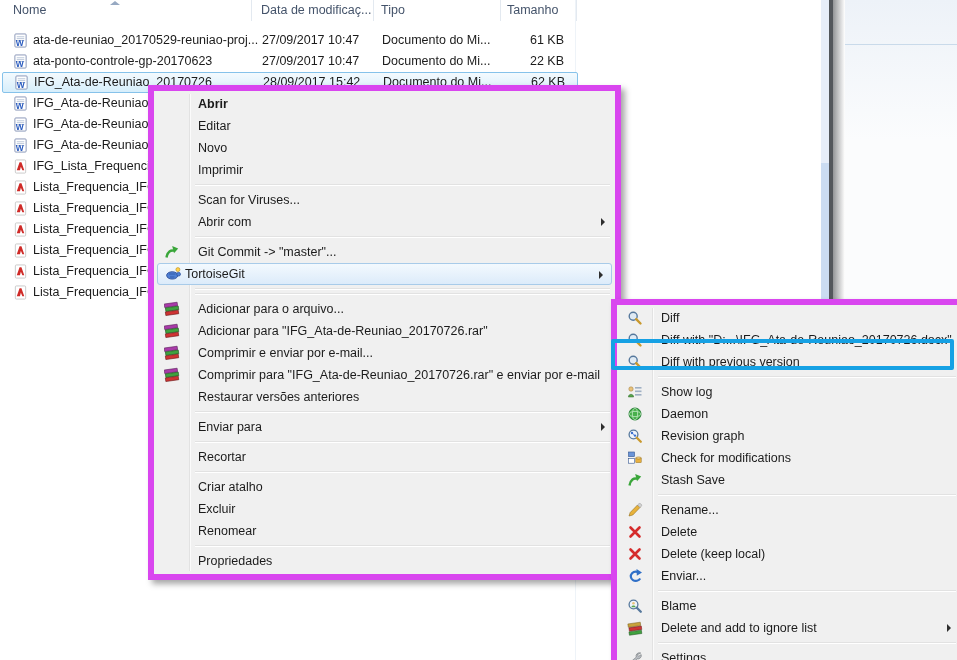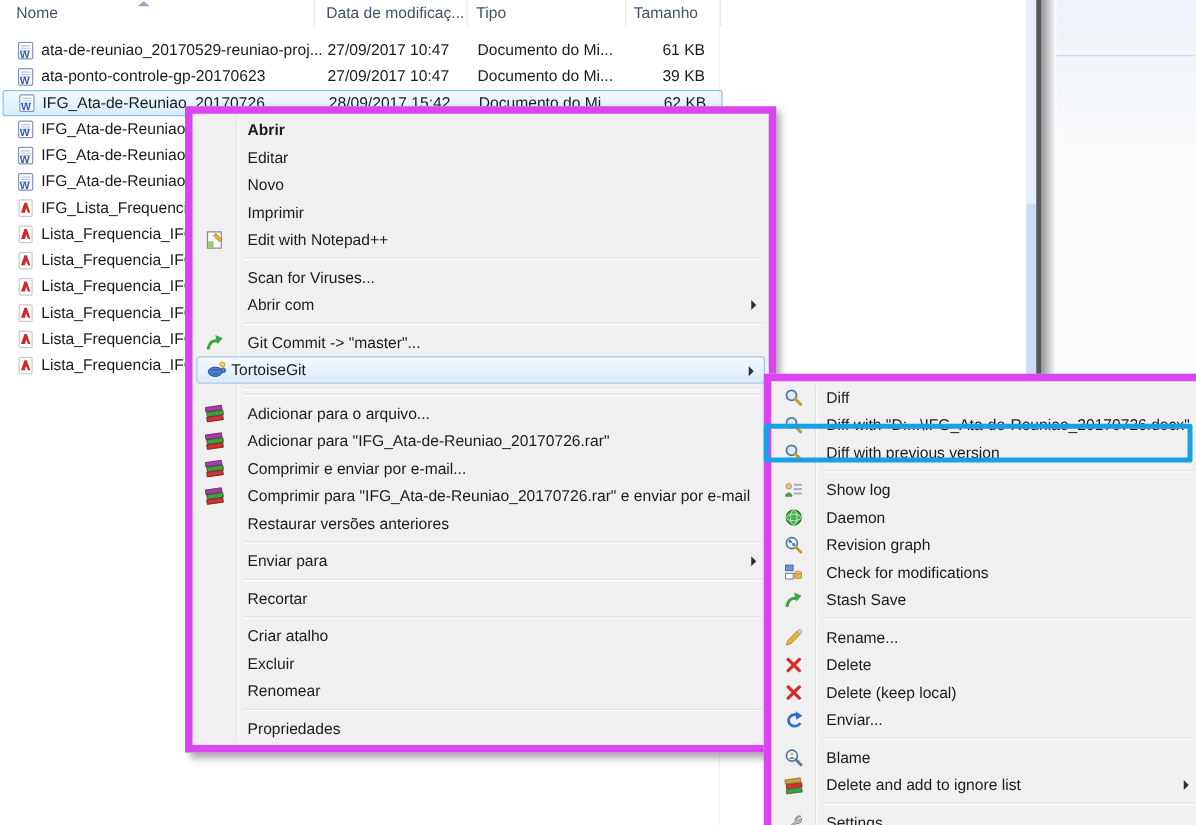--- a/index.html
+++ b/index.html
@@ -94,21 +94,21 @@
           <rect x="2" y="1" width="12" height="14" rx="1" fill="#fff" stroke="#8593b5"></rect>
           <line x1="4" y1="4" x2="12" y2="4" stroke="#b9c4d8"></line>
           <line x1="4" y1="6" x2="12" y2="6" stroke="#b9c4d8"></line>
           <line x1="4" y1="8" x2="12" y2="8" stroke="#b9c4d8"></line>
           <text x="3" y="14" font-size="9" font-weight="bold" fill="#2a5bbf" font-family="Liberation Sans">W</text>
         </svg>
       </span>
     <span class="fname">ata-ponto-controle-gp-20170623</span>
     <span class="fdate">27/09/2017 10:47</span>
     <span class="ftype">Documento do Mi...</span>
-    <span class="fsize">39 KB</span>
+    <span class="fsize">22 KB</span>
   </div>
   <div class="frow selected" style="top:72px">
     <span class="ficon">
         <svg viewBox="0 0 16 16" width="15" height="15">
           <rect x="2" y="1" width="12" height="14" rx="1" fill="#fff" stroke="#8593b5"></rect>
           <line x1="4" y1="4" x2="12" y2="4" stroke="#b9c4d8"></line>
           <line x1="4" y1="6" x2="12" y2="6" stroke="#b9c4d8"></line>
           <line x1="4" y1="8" x2="12" y2="8" stroke="#b9c4d8"></line>
           <text x="3" y="14" font-size="9" font-weight="bold" fill="#2a5bbf" font-family="Liberation Sans">W</text>
         </svg>
@@ -226,30 +226,20 @@
   <div class="backdrop-line"></div>
 
   <div id="ctx" class="menu">
     <span class="gutter-line"></span>
     <span class="gutter-hilite"></span>
 
     <div class="mi"><span class="bold">Abrir</span></div>
     <div class="mi"><span>Editar</span></div>
     <div class="mi"><span>Novo</span></div>
     <div class="mi"><span>Imprimir</span></div>
-    <div class="mi">
-      <span class="mi-ic">
-          <svg viewBox="0 0 16 16" width="16" height="16">
-            <rect x="2" y="1.5" width="11" height="13" fill="#fff" stroke="#8a8a8a"></rect>
-            <path d="M2.5 14 L2.5 9 L7 9 L7 14 Z" fill="#8ed06c"></path>
-            <path d="M8.5 2.5 L13.5 7.5 L11.6 9.4 L6.6 4.4 Z" fill="#e8b23a" stroke="#8a6a1a" stroke-width="0.5"></path>
-          </svg>
-        </span>
-      <span>Edit with Notepad++</span>
-    </div>
 
     <div class="sep"></div>
 
     <div class="mi"><span>Scan for Viruses...</span></div>
     <div class="mi">
       <span>Abrir com</span>
       <span class="mi-arrow"></span>
     </div>
 
     <div class="sep"></div>

